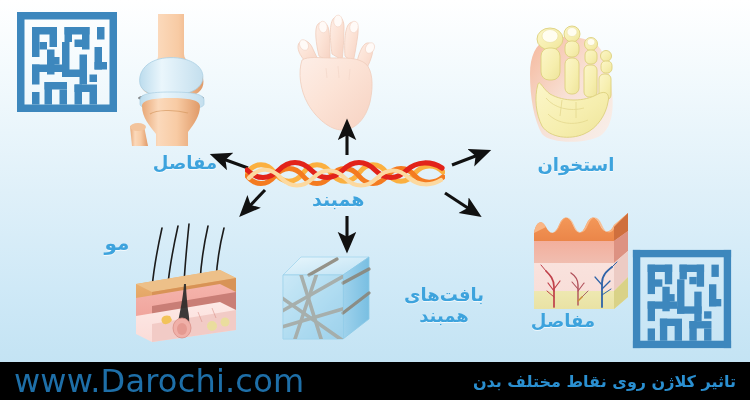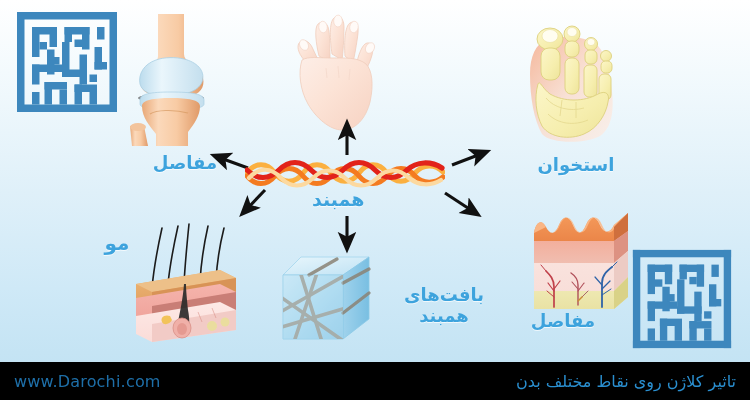--- a/index.html
+++ b/index.html
@@ -26,25 +26,25 @@
   .label.two-line { white-space: normal; width: 96px; }
 
   
   #footer {
     position: absolute; left: 0; bottom: 0; width: 750px; height: 38px;
     background: #000000;
     display: flex; align-items: center; justify-content: space-between;
     padding: 0 14px;
   }
   #footer-url {
-    color: #1e6fa8; font-size: 16px; letter-spacing: .2px;
+    color: #1e6fa8; font-size: 32px; letter-spacing: .2px;
     font-family: "DejaVu Sans", "Liberation Sans", sans-serif;
   }
   #footer-tag {
-    color: #2a8fd0; font-size: 16px; font-weight: normal; direction: rtl;
+    color: #2a8fd0; font-size: 16px; font-weight: bold; direction: rtl;
     white-space: nowrap;
   }
 
   
   .kufic { position: absolute; }
   .kufic svg { display: block; }
 
   
   #helix { position: absolute; left: 245px; top: 158px; width: 200px; height: 30px; }
   #collagen-label { left: 312px; top: 188px; font-size: 19px; }

